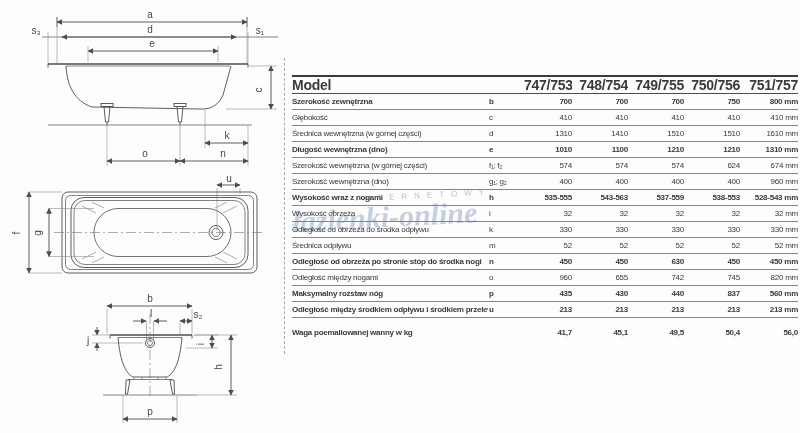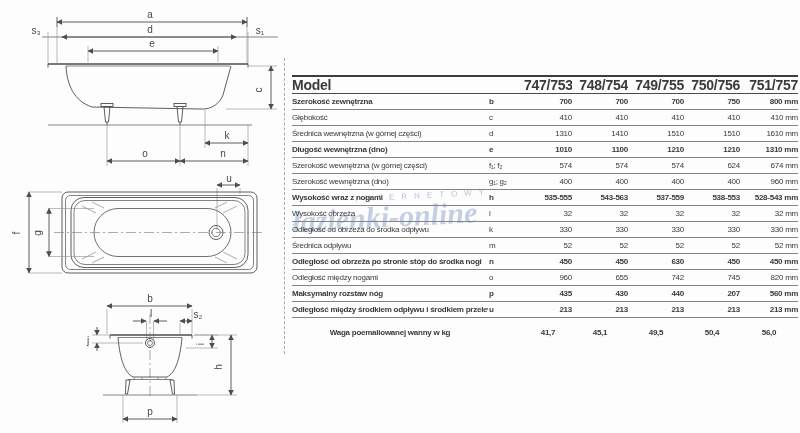--- a/index.html
+++ b/index.html
@@ -53,21 +53,21 @@
     font-weight:normal; text-align:right;
   }
   table.spec th:first-child, table.spec td:first-child,
   table.spec th.sym, table.spec td.sym { text-align:left; }
   table.spec td.sym { padding-left:1px; }
   table.spec thead th {
     border-top:2px solid #3c3c3c; border-bottom:1px solid #4c4c4c;
     font-weight:bold; font-size:14px;
   }
   table.spec tr.bold td { font-weight:bold; }
-  table.spec tr.last td { border-bottom:none; height:19px; vertical-align:bottom; padding-bottom:4px;text-align:center; }
+  table.spec tr.last td { border-bottom:none; height:19px; vertical-align:bottom; padding-bottom:4px; }
 </style>
 </head>
 <body>
 
 <div class="page">
 
   <svg id="side-view" class="diagram" width="290" height="176" viewBox="0 0 290 176">
     <defs>
       <marker id="ar1" viewBox="0 0 10 10" refX="9" refY="5" markerWidth="6.5" markerHeight="6.5" orient="auto-start-reverse">
         <path d="M0,0 L10,5 L0,10 z" fill="#4d4d4d"></path>
@@ -390,21 +390,21 @@
           <td>742</td>
           <td>745</td>
           <td>820 mm</td>
         </tr>
         <tr class="bold ">
           <td>Maksymalny rozstaw nóg</td>
           <td class="sym">p</td>
           <td>435</td>
           <td>430</td>
           <td>440</td>
-          <td>207</td>
+          <td>837</td>
           <td>560 mm</td>
         </tr>
         <tr class="bold ">
           <td>Odległość między środkiem odpływu i środkiem przelewu</td>
           <td class="sym">u</td>
           <td>213</td>
           <td>213</td>
           <td>213</td>
           <td>213</td>
           <td>213 mm</td>

